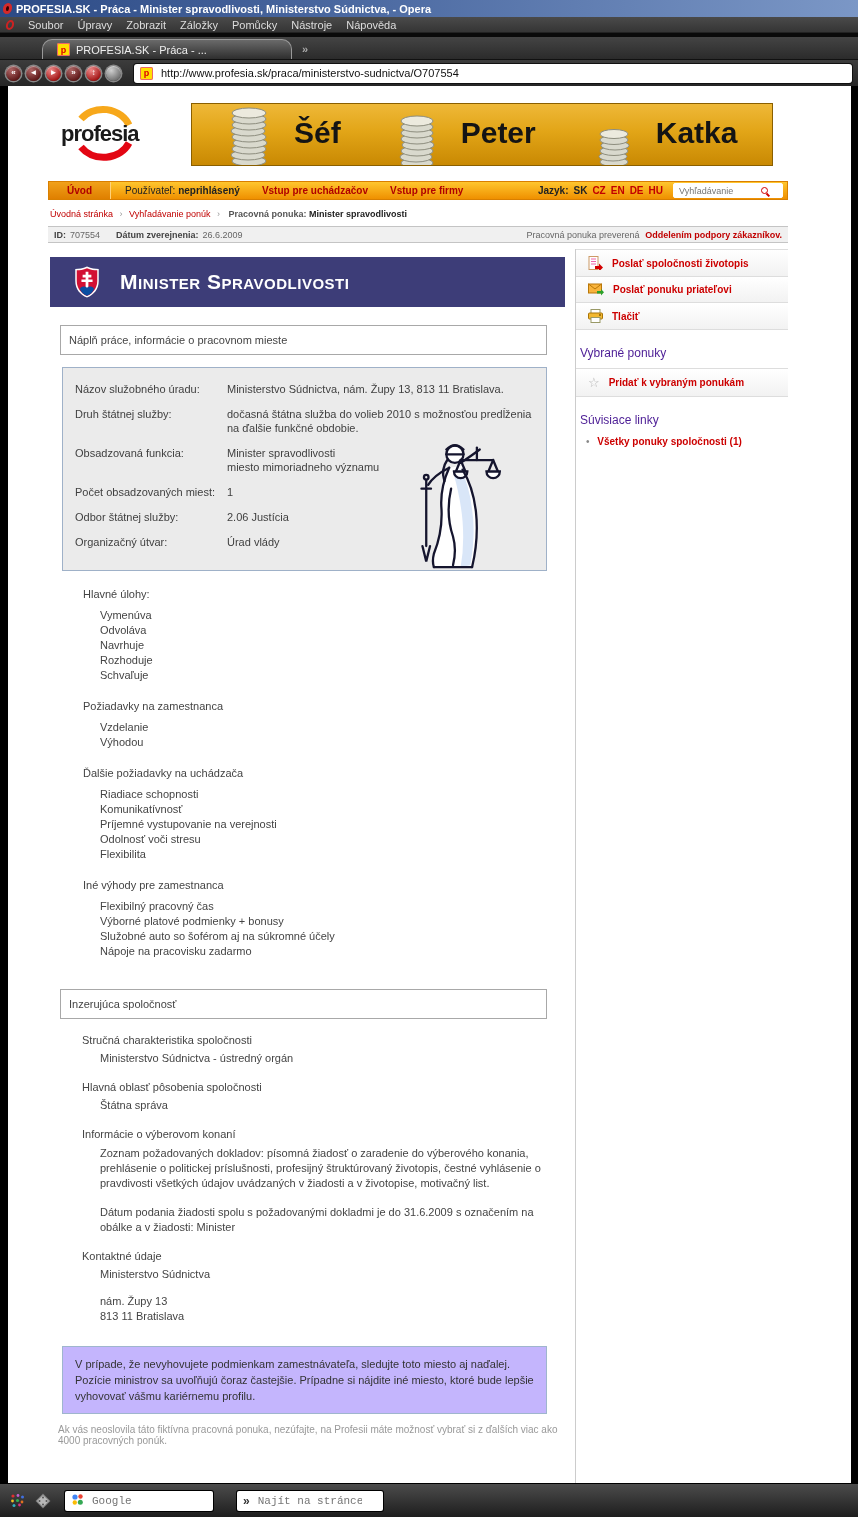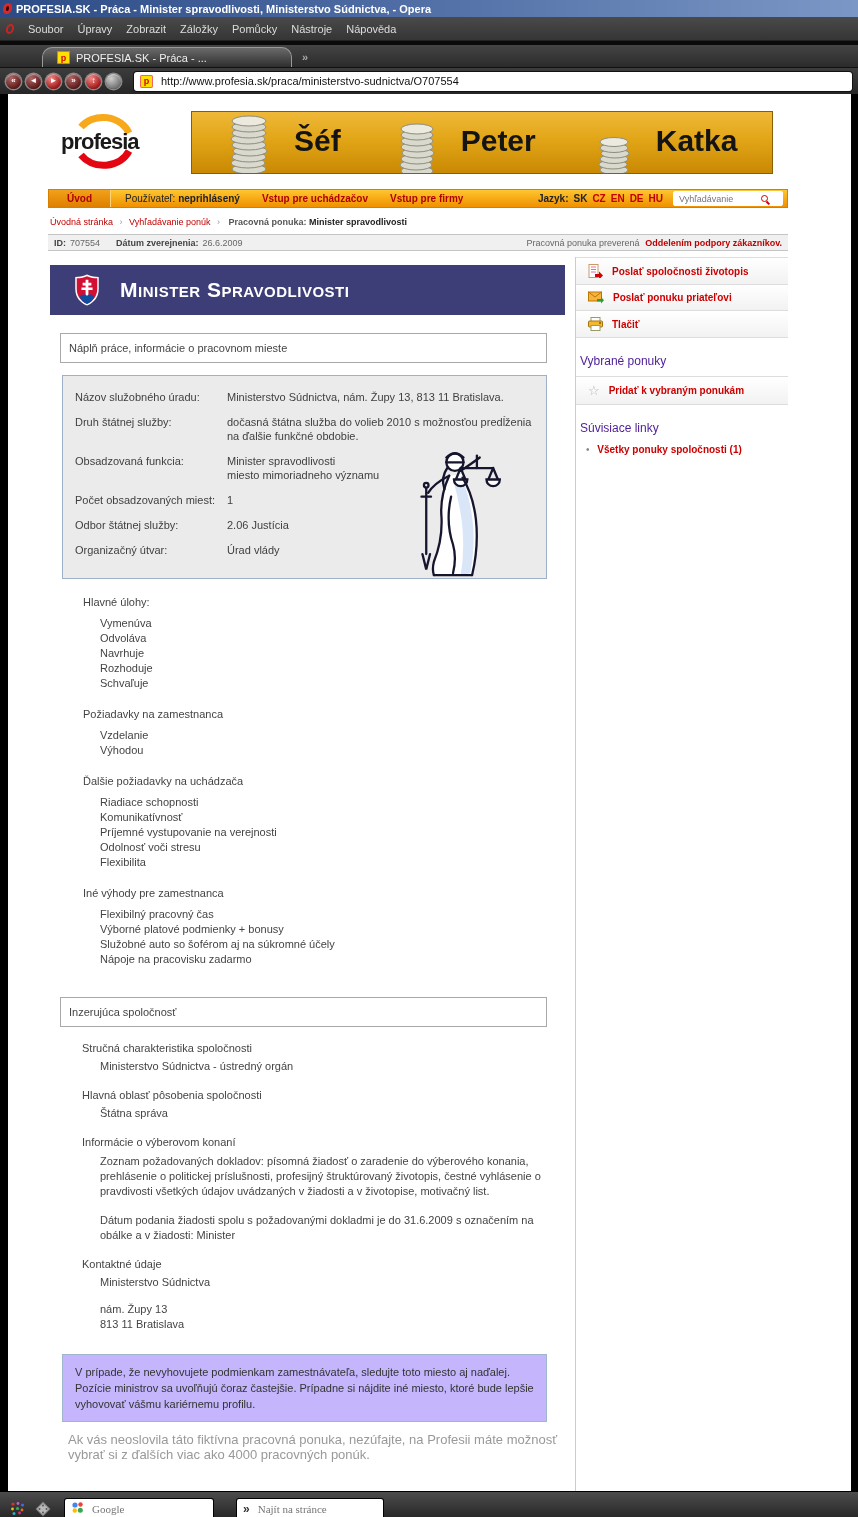--- a/index.html
+++ b/index.html
@@ -5,21 +5,21 @@
   * { box-sizing: border-box; }
   html,body { margin:0; padding:0; width:858px; height:1517px; overflow:hidden;
               background:#000; font-family:"Liberation Sans", sans-serif; }
 
   
   .titlebar { height:17px; background:linear-gradient(90deg,#2c4a85,#4a68a0 40%,#7b97c6);
               display:flex; align-items:center; padding-left:3px; gap:4px; }
   .opera-ring { width:9px; height:11px; border:3px solid #d42a2a; border-radius:50%;
                 background:#300; transform:skewX(-8deg); flex:none; }
   .titletext { color:#fff; font-weight:bold; font-size:11px; white-space:nowrap; }
-  .menubar { height:24px; background:linear-gradient(#4a4a4a,#353535); display:flex;
+  .menubar { height:16px; background:linear-gradient(#4a4a4a,#353535); display:flex;
              align-items:center; gap:14px; padding-left:6px; border-bottom:1px solid #222; }
   .opera-o { width:8px; height:10px; border:2.5px solid #c22; border-radius:50%;
              transform:skewX(-10deg); flex:none; }
   .menuitem { color:#ddd; font-size:11px; }
   .gapstrip { height:4px; background:#0a0a0a; }
   .tabbar { height:22px; background:linear-gradient(#444,#2b2b2b); display:flex;
             align-items:flex-end; padding-left:6px; }
   .chev { color:#aaa; font-size:11px; font-weight:bold; margin:0 10px 4px 10px; }
   .tab { height:20px; min-width:250px; background:linear-gradient(#6a6a6a,#2e2e2e);
          border:1px solid #999; border-bottom:none; border-radius:10px 10px 0 0;
@@ -120,21 +120,21 @@
   .litems li { line-height:15px; }
 
   .s2 { margin-top:30px; }
   .chead { margin:15px 0 0 34px; font-size:11px; color:#444; }
   .cval { margin:5px 0 0 52px; font-size:11px; color:#444; line-height:15px; }
   .cpar { margin:6px 0 0 52px; width:447px; font-size:11px; color:#444; line-height:15px; }
 
   .notebox { margin:22px 0 0 14px; width:485px; background:#c4b5fd;
              border:1px solid #9fb6cd; padding:9px 12px; font-size:11px; color:#333;
              line-height:16px; }
-  .smallprint { margin:10px 0 0 20px; font-size:13px; color:#999; }
+  .smallprint { margin:10px 0 0 10px; font-size:10px; color:#999; }
   .cta { display:inline-block; margin:44px 0 0 9px; background:linear-gradient(#d31616,#9e0202);
          border:1px solid #6b0000; box-shadow:inset 0 1px 0 rgba(255,255,255,.35), 0 0 0 1px #e5e5e5;
          color:#fff; font-weight:bold; font-size:11px; padding:4px 16px; cursor:pointer; }
 
   .srow { display:flex; align-items:center; gap:9px; padding:6px 6px 6px 12px;
           border-bottom:1px solid #ddd; background:linear-gradient(#fff,#f2f2f2);
           font-size:10px; font-weight:bold; }
   .srow:first-child { border-top:1px solid #ddd; }
   .srow a { color:#cc0000; text-decoration:none; }
   .sicon { flex:none; display:inline-flex; }
@@ -144,21 +144,21 @@
   .relrow .bullet { color:#888; margin-right:5px; font-weight:normal; }
   .relrow a { color:#cc0000; text-decoration:none; }
 
   
   .bottombar { height:34px; background:linear-gradient(#4c4c4c,#1d1d1d); display:flex;
                align-items:center; gap:10px; padding-left:10px; border-top:1px solid #000; }
   .bicon { flex:none; display:inline-flex; }
   .bfield { height:20px; background:#fff; border-radius:2px; display:flex; align-items:center;
             gap:6px; padding:0 6px; box-shadow:0 0 0 1px #000; }
   .bfield input { border:none; outline:none; background:transparent; font-size:11px;
-                  color:#444; width:108px; font-family:Liberation Serif, serif; }
+                  color:#444; width:108px; font-family:Liberation Mono, monospace; }
   .gfield { width:148px; margin-left:4px; }
   .ffield { width:146px; margin-left:14px; }
   .fchev { color:#333; font-size:12px; font-weight:bold; }
 </style>
 </head>
 <body>
 
 <div class="titlebar">
   <span class="opera-ring"></span>
   <span class="titletext">PROFESIA.SK - Práca - Minister spravodlivosti, Ministerstvo Súdnictva, - Opera</span>

